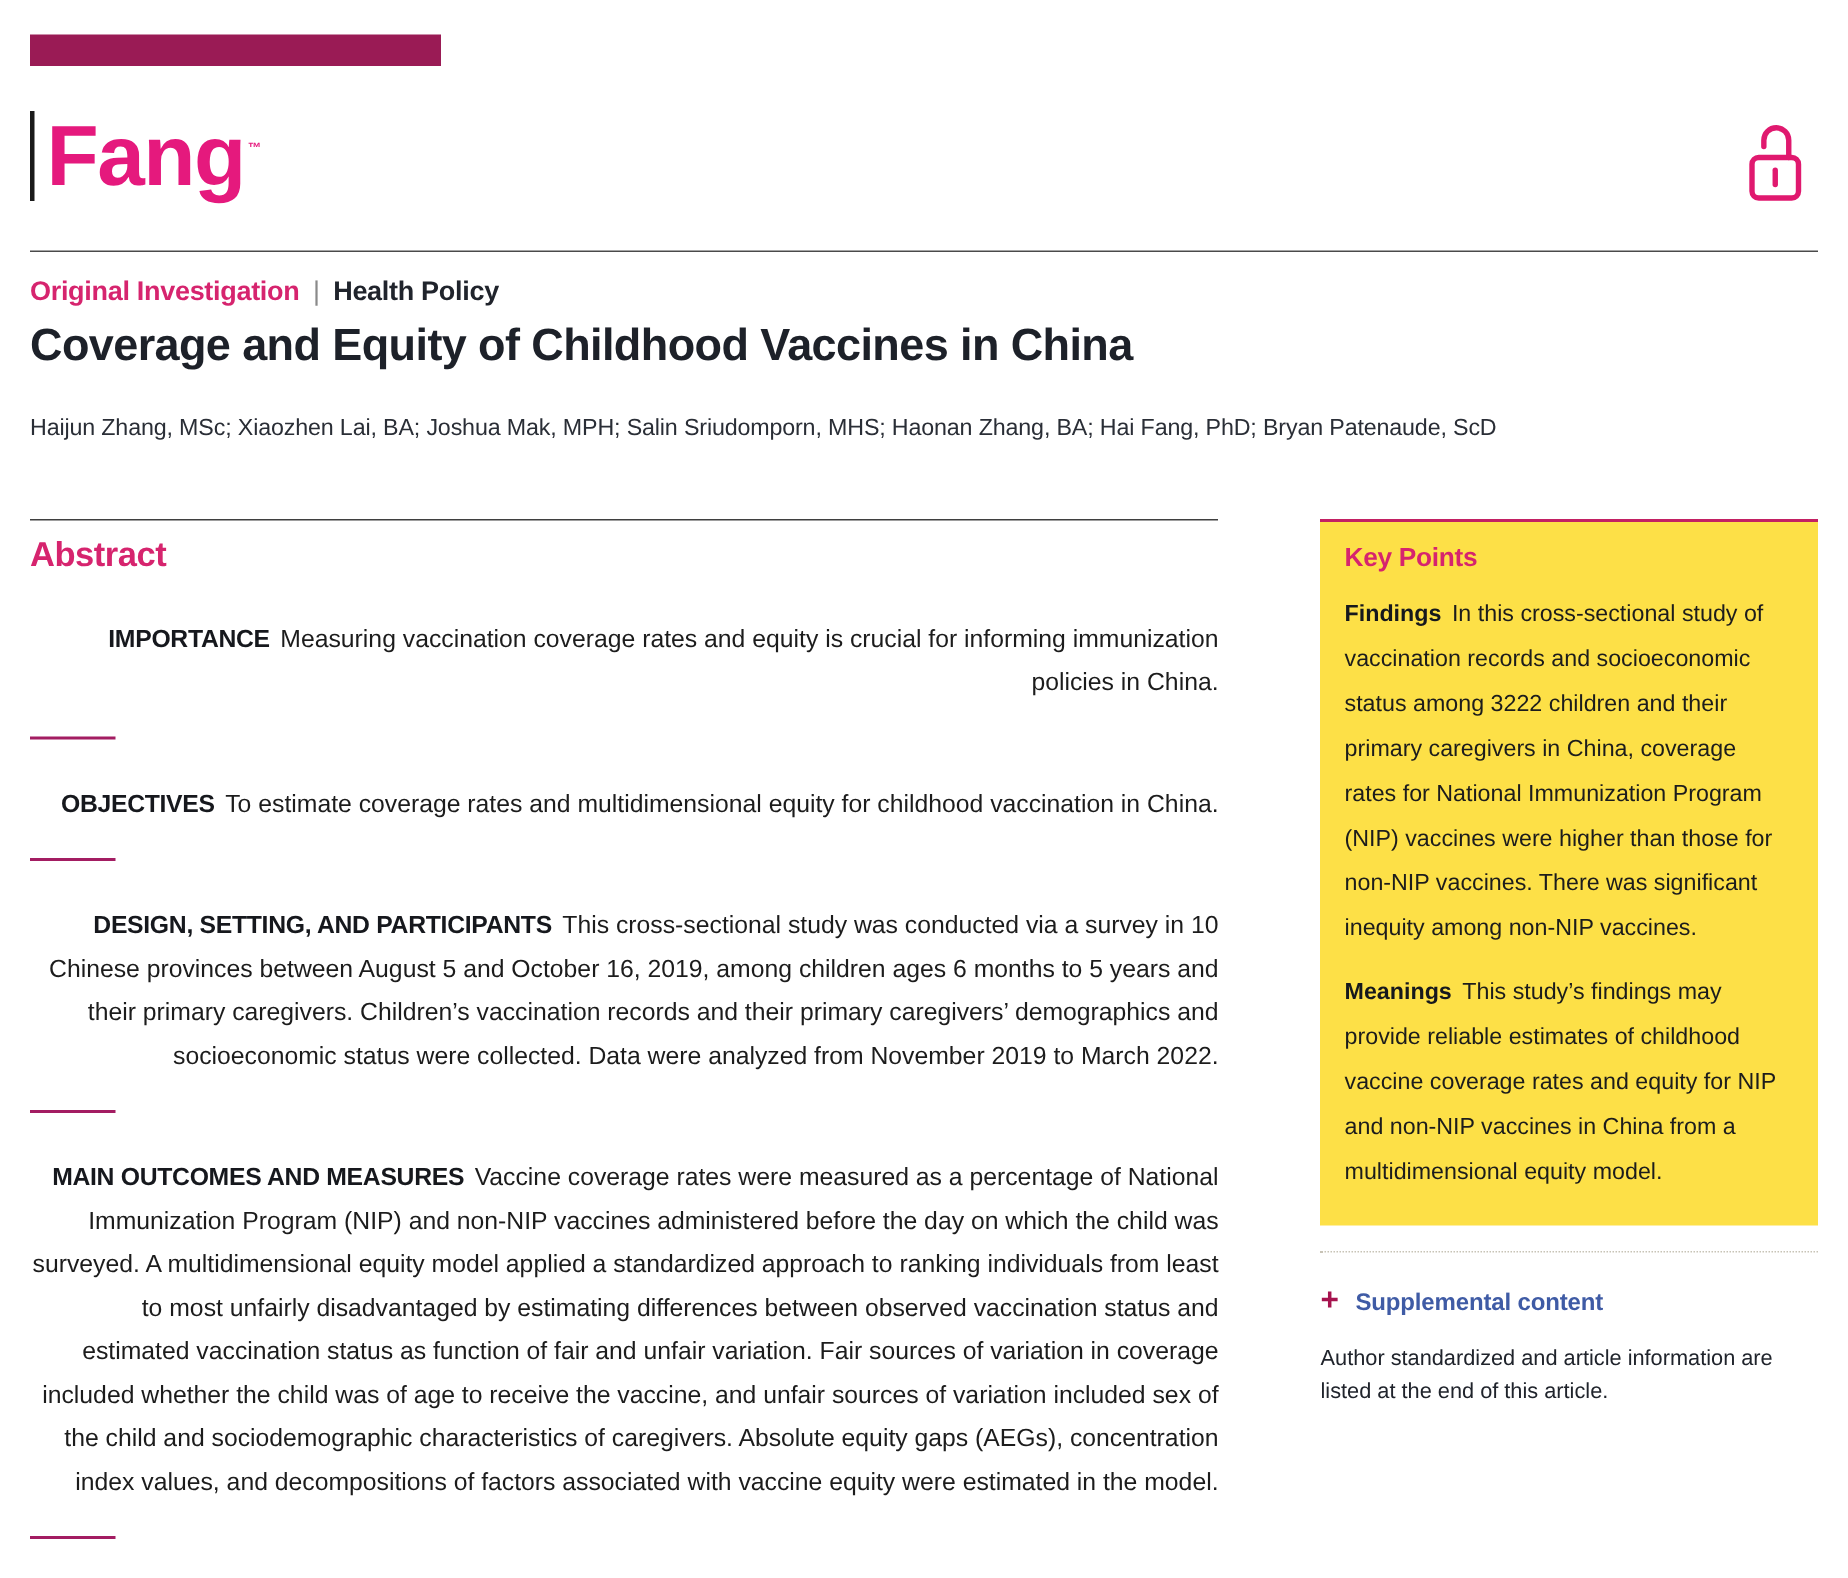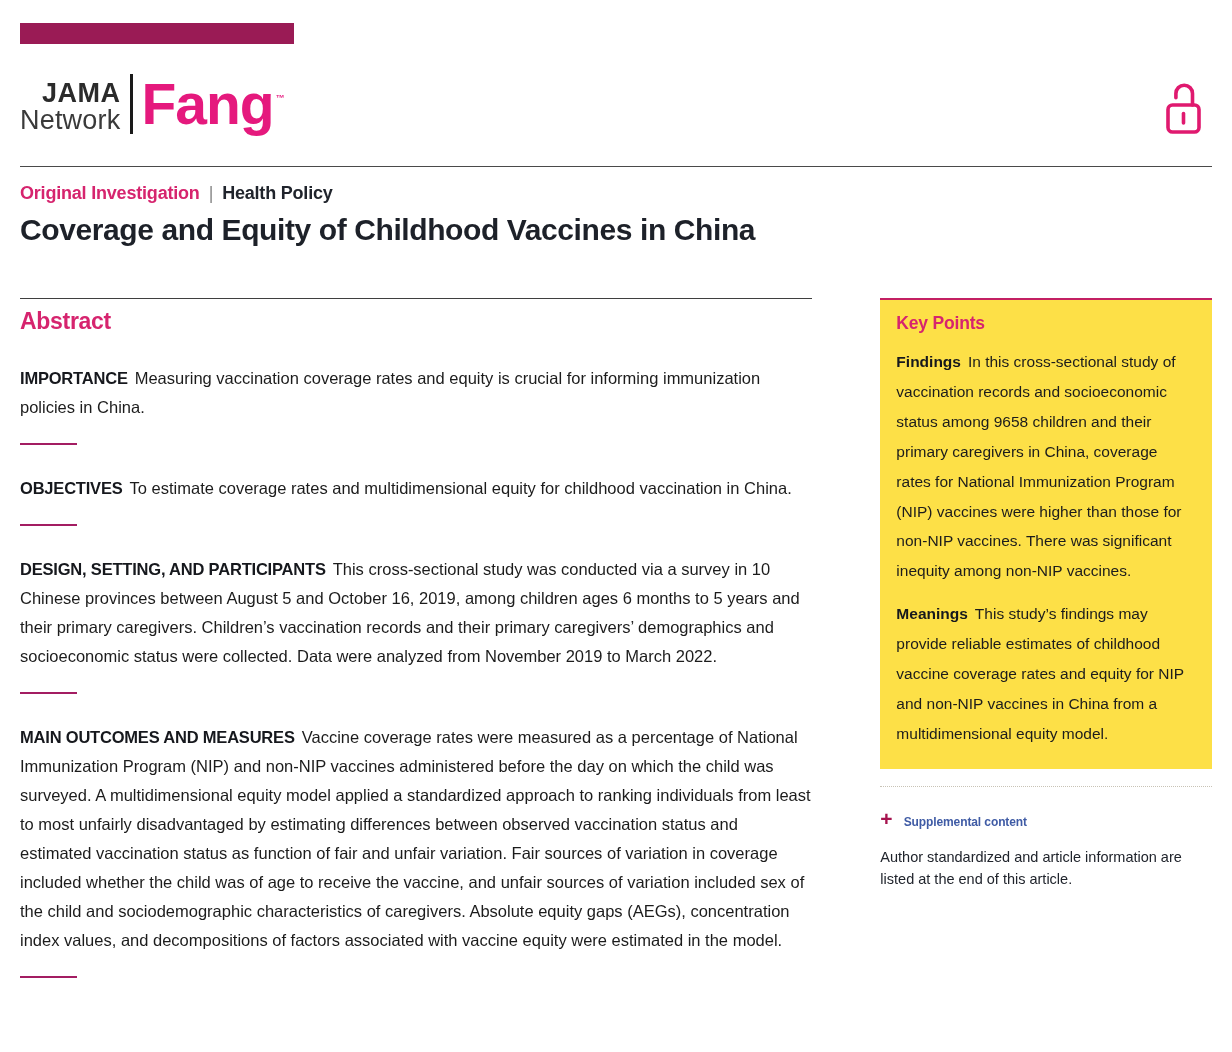--- a/index.html
+++ b/index.html
@@ -63,21 +63,21 @@
     display: flex; gap: 68px;
   }
   .col-main { width: 798px; border-top: 1.5px solid #3f3f3f; }
   .col-side { width: 334px; }
 
   
   .abstract-heading {
     margin-top: 9px;
     font-size: 23px; font-weight: 700; color: #d6246e; letter-spacing: -0.3px;
   }
-  .abs-section { margin-top: 29px; font-size: 16.5px; line-height: 1.76; color: #1c1c1c; }
+  .abs-section { margin-top: 29px; font-size: 16.5px; line-height: 1.76; color: #1c1c1c; text-align: right; }
   .abs-label { font-weight: 700; color: #16181d; margin-right: 7px; letter-spacing: -0.2px; }
   .section-divider {
     width: 57px; border: none; border-top: 2px solid #a31d62;
     margin: 21px 0 0 0;
   }
 
   
   .kp-box {
     border-top: 2px solid #c32063;
     background: #fde047;
@@ -89,36 +89,32 @@
 
   .side-dotted {
     margin-top: 17px;
     border: none; border-top: 1.5px dotted #c8c3b6;
   }
   .supplemental {
     margin-top: 21px;
     display: flex; align-items: baseline; gap: 11px;
   }
   .plus-icon { color: #a6134e; font-weight: 700; font-size: 21px; line-height: 1; }
-  .supp-link { color: #3f5ba5; font-weight: 700; font-size: 12px; text-decoration: none; letter-spacing: -0.1px; }
+  .supp-link { color: #3f5ba5; font-weight: 700; font-size: 16px; text-decoration: none; letter-spacing: -0.1px; }
   .side-note { margin-top: 18px; font-size: 14.5px; line-height: 1.5; color: #20242c; }
 </style>
 </head>
 <body>
 
 <div class="page">
 
   <div class="topbar"></div>
 
   <div class="masthead">
     <div class="logo">
-      <div class="logo-words">
-        <div class="logo-jama">JAMA</div>
-        <div class="logo-network">Network</div>
-      </div>
       <div class="logo-bar"></div>
       <div class="logo-open"><span>Fang</span><span class="logo-tm">™</span></div>
     </div>
 
     <div class="lock">
       <svg width="40" height="54" viewBox="0 0 40 54" fill="none">
         <rect x="4" y="23" width="31" height="27" rx="4.5" stroke="#e0196f" stroke-width="3.6"></rect>
         <line x1="19.5" y1="31.5" x2="19.5" y2="41" stroke="#e0196f" stroke-width="3.6" stroke-linecap="round"></line>
         <path d="M28.5 23 V11.5 a8.3 8.3 0 0 0 -16.6 0 v4.2" stroke="#e0196f" stroke-width="3.6" stroke-linecap="round"></path>
       </svg>
@@ -126,20 +122,21 @@
   </div>
 
   <hr class="head-rule">
 
   <div class="category-row">
     <span class="category">Original Investigation</span><span class="cat-sep">|</span><span class="subcategory">Health Policy</span>
   </div>
 
   <h1 class="article-title">Coverage and Equity of Childhood Vaccines in China</h1>
 
+  <div class="authors">Haijun Zhang, MSc; Xiaozhen Lai, BA; Joshua Mak, MPH; Salin Sriudomporn, MHS; Haonan Zhang, BA; Hai Fang, PhD; Bryan Patenaude, ScD</div>
 
   <div class="columns">
 
     <div class="col-main">
       <h2 class="abstract-heading">Abstract</h2>
 
       <p class="abs-section">
         <span class="abs-label">IMPORTANCE</span><span>Measuring vaccination coverage rates and equity is crucial for informing immunization policies in China.</span>
       </p>
       <hr class="section-divider">
@@ -158,21 +155,21 @@
         <span class="abs-label">MAIN OUTCOMES AND MEASURES</span><span>Vaccine coverage rates were measured as a percentage of National Immunization Program (NIP) and non-NIP vaccines administered before the day on which the child was surveyed. A multidimensional equity model applied a standardized approach to ranking individuals from least to most unfairly disadvantaged by estimating differences between observed vaccination status and estimated vaccination status as function of fair and unfair variation. Fair sources of variation in coverage included whether the child was of age to receive the vaccine, and unfair sources of variation included sex of the child and sociodemographic characteristics of caregivers. Absolute equity gaps (AEGs), concentration index values, and decompositions of factors associated with vaccine equity were estimated in the model.</span>
       </p>
       <hr class="section-divider">
     </div>
 
     <div class="col-side">
       <div class="kp-box">
         <h3 class="kp-heading">Key Points</h3>
 
         <p class="kp-item">
-          <span class="kp-label">Findings</span><span>In this cross-sectional study of vaccination records and socioeconomic status among 9658 children and their primary caregivers in China, coverage rates for National Immunization Program (NIP) vaccines were higher than those for non-NIP vaccines. There was significant inequity among non-NIP vaccines.</span>
+          <span class="kp-label">Findings</span><span>In this cross-sectional study of vaccination records and socioeconomic status among 3222 children and their primary caregivers in China, coverage rates for National Immunization Program (NIP) vaccines were higher than those for non-NIP vaccines. There was significant inequity among non-NIP vaccines.</span>
         </p>
         <p class="kp-item">
           <span class="kp-label">Meanings</span><span>This study’s findings may provide reliable estimates of childhood vaccine coverage rates and equity for NIP and non-NIP vaccines in China from a multidimensional equity model.</span>
         </p>
       </div>
 
       <hr class="side-dotted">
 
       <div class="supplemental">
         <span class="plus-icon">+</span>

